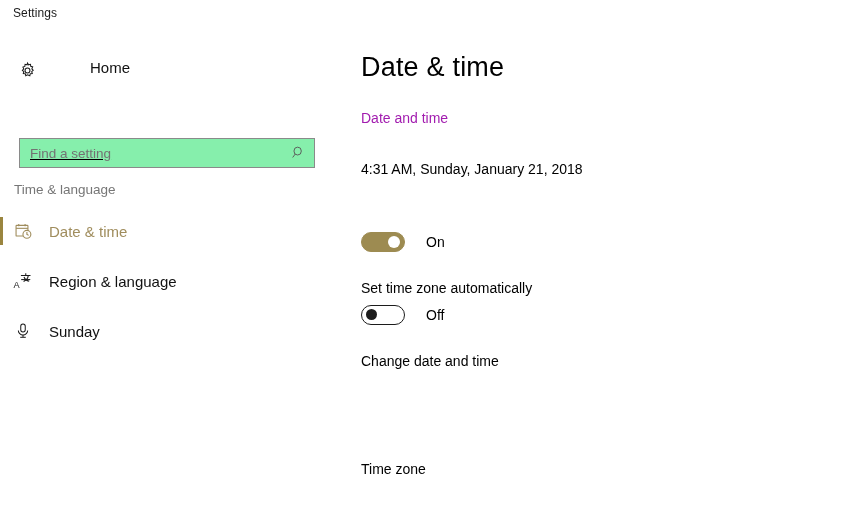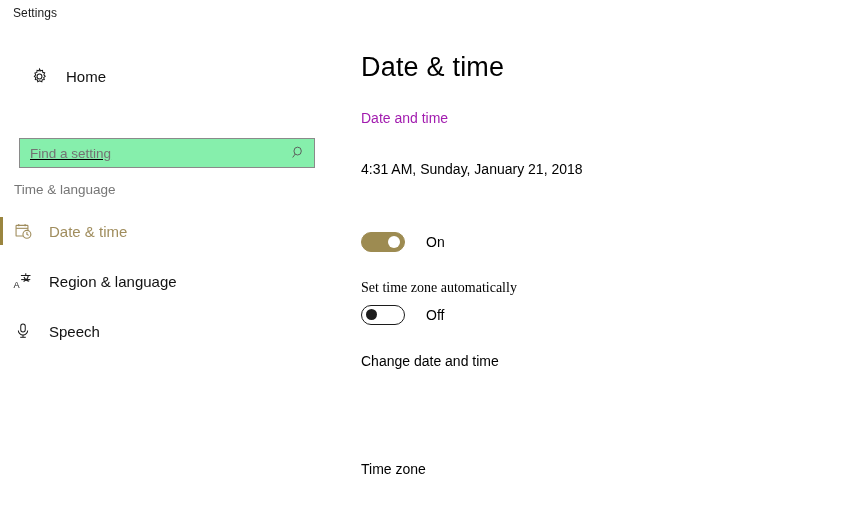--- a/index.html
+++ b/index.html
@@ -37,27 +37,27 @@
     position: absolute;
     left: 0;
     top: 30px;
     width: 340px;
     height: 480px;
     background: #ffffff;
   }
 
   .home-row {
     position: absolute;
-    left: 16px;
+    left: 4px;
     top: 29px;
     width: 332px;
     height: 34px;
     display: flex;
-    align-items: center;
     cursor: default;
+    gap: 36px;
   }
   .home-icon {
     width: 22px;
     height: 22px;
     margin-left: 12px;
     display: flex;
     align-items: center;
     justify-content: center;
     flex: none;
   }
@@ -194,21 +194,21 @@
     color: #000000;
   }
 
   .setting-label {
     position: absolute;
     left: 21px;
     font-size: 14px;
     color: #000000;
   }
   #label-set-time     { top: 177px; }
-  #label-set-timezone { top: 250px; font-family: Liberation Serif, serif; }
+  #label-set-timezone { top: 250px; }
   #label-change-dt    { top: 323px; }
   #label-timezone     { top: 431px; }
 
   
   .toggle-row {
     position: absolute;
     left: 21px;
     display: flex;
     align-items: center;
   }
@@ -368,21 +368,21 @@
   <div class="nav-item" id="nav-speech">
     <span class="accent-bar"></span>
     <span class="nav-icon">
       <svg width="18" height="18" viewBox="0 0 24 24" fill="none" stroke="#1a1a1a" stroke-width="1.35">
         <rect x="9" y="2.6" width="6" height="10.6" rx="3"></rect>
         <path d="M5.8 11.2a6.2 6.2 0 0 0 12.4 0"></path>
         <line x1="12" y1="17.4" x2="12" y2="20"></line>
         <line x1="8.3" y1="20.4" x2="15.7" y2="20.4"></line>
       </svg>
     </span>
-    <span class="nav-label">Speech</span>
+    <span class="nav-label">Sunday</span>
   </div>
 </div>
 
 <div class="content">
 
   <h1 class="page-title">Date &amp; time</h1>
   <h2 class="section-title">Date and time</h2>
   <div class="datetime-readout">4:31 AM, Sunday, January 21, 2018</div>
 
   <div class="toggle-row" id="row-set-time">

